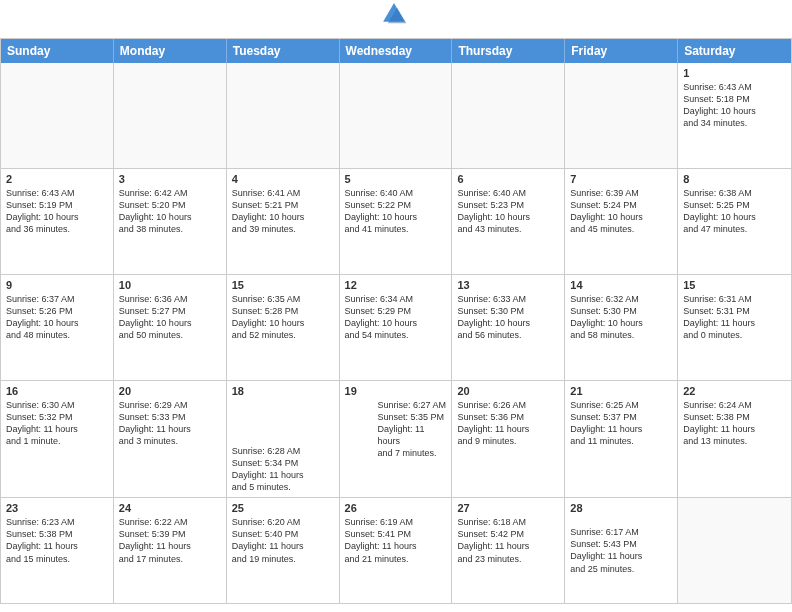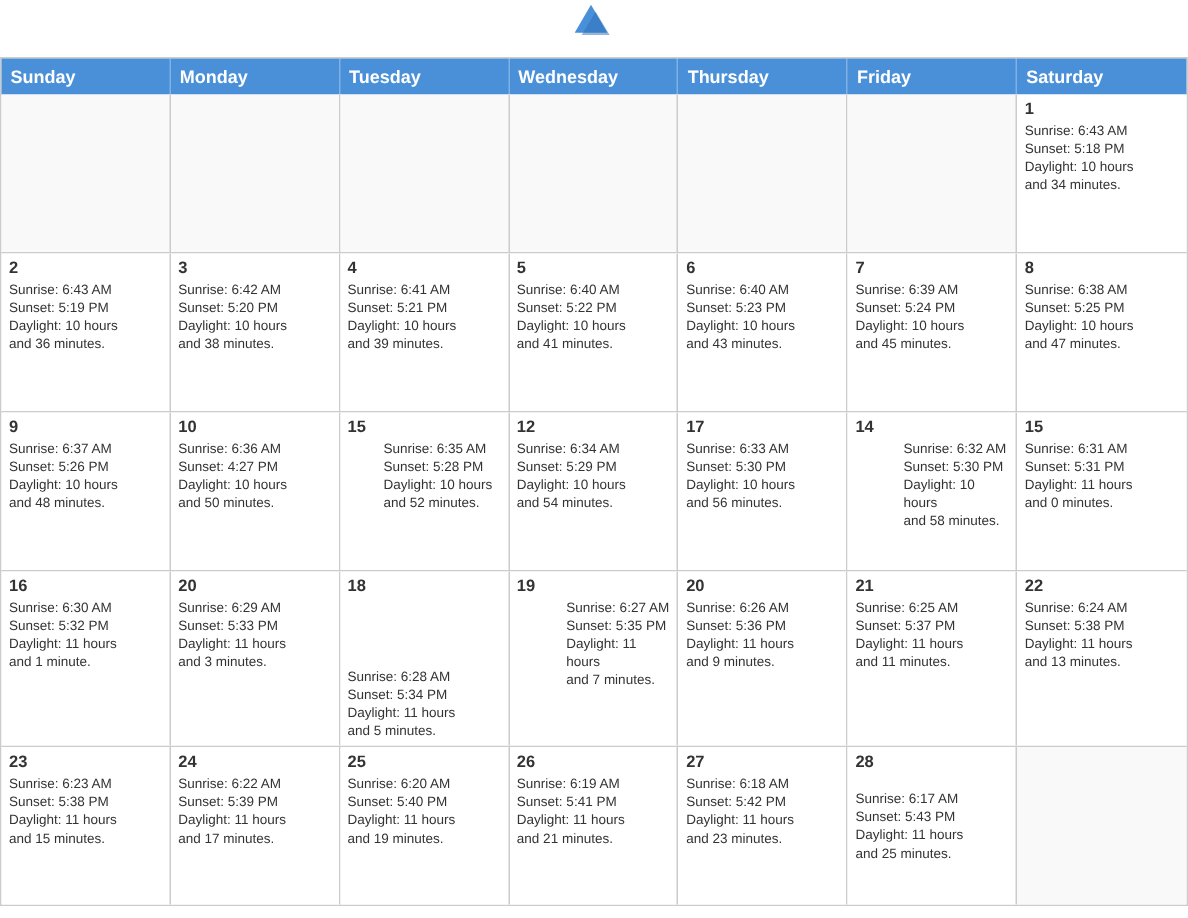--- a/index.html
+++ b/index.html
@@ -217,48 +217,48 @@
           <div class="cal-cell">
             <span class="day-num">9</span>
             <div class="cell-text" style="white-space: pre-line;">Sunrise: 6:37 AM
 Sunset: 5:26 PM
 Daylight: 10 hours
 and 48 minutes.</div>
           </div>
           <div class="cal-cell">
             <span class="day-num">10</span>
             <div class="cell-text" style="white-space: pre-line;">Sunrise: 6:36 AM
-Sunset: 4:27 PM
+Sunset: 5:27 PM
 Daylight: 10 hours
 and 50 minutes.</div>
           </div>
           <div class="cal-cell">
             <span class="day-num">15</span>
-            <div class="cell-text" style="white-space: pre-line; margin-left: 24px;">Sunrise: 6:35 AM
+            <div class="cell-text" style="white-space: pre-line;">Sunrise: 6:35 AM
 Sunset: 5:28 PM
 Daylight: 10 hours
 and 52 minutes.</div>
           </div>
           <div class="cal-cell">
             <span class="day-num">12</span>
             <div class="cell-text" style="white-space: pre-line;">Sunrise: 6:34 AM
 Sunset: 5:29 PM
 Daylight: 10 hours
 and 54 minutes.</div>
           </div>
           <div class="cal-cell">
-            <span class="day-num">17</span>
+            <span class="day-num">13</span>
             <div class="cell-text" style="white-space: pre-line;">Sunrise: 6:33 AM
 Sunset: 5:30 PM
 Daylight: 10 hours
 and 56 minutes.</div>
           </div>
           <div class="cal-cell">
             <span class="day-num">14</span>
-            <div class="cell-text" style="white-space: pre-line; margin-left: 32px;">Sunrise: 6:32 AM
+            <div class="cell-text" style="white-space: pre-line;">Sunrise: 6:32 AM
 Sunset: 5:30 PM
 Daylight: 10 hours
 and 58 minutes.</div>
           </div>
           <div class="cal-cell">
             <span class="day-num">15</span>
             <div class="cell-text" style="white-space: pre-line;">Sunrise: 6:31 AM
 Sunset: 5:31 PM
 Daylight: 11 hours
 and 0 minutes.</div>

